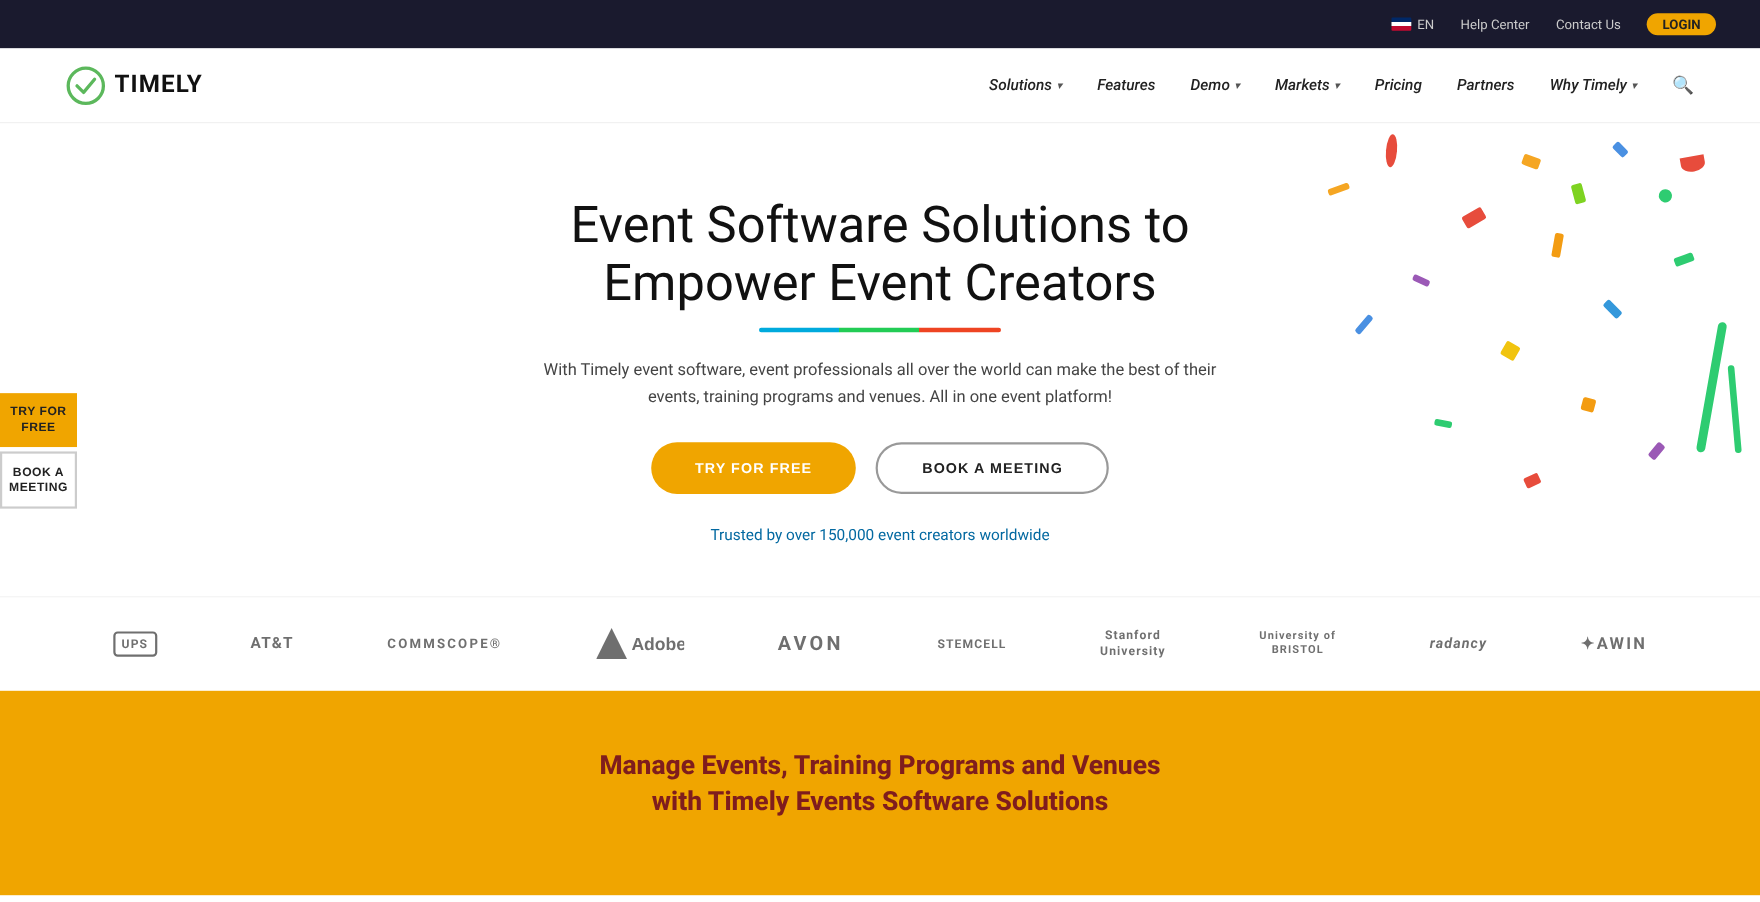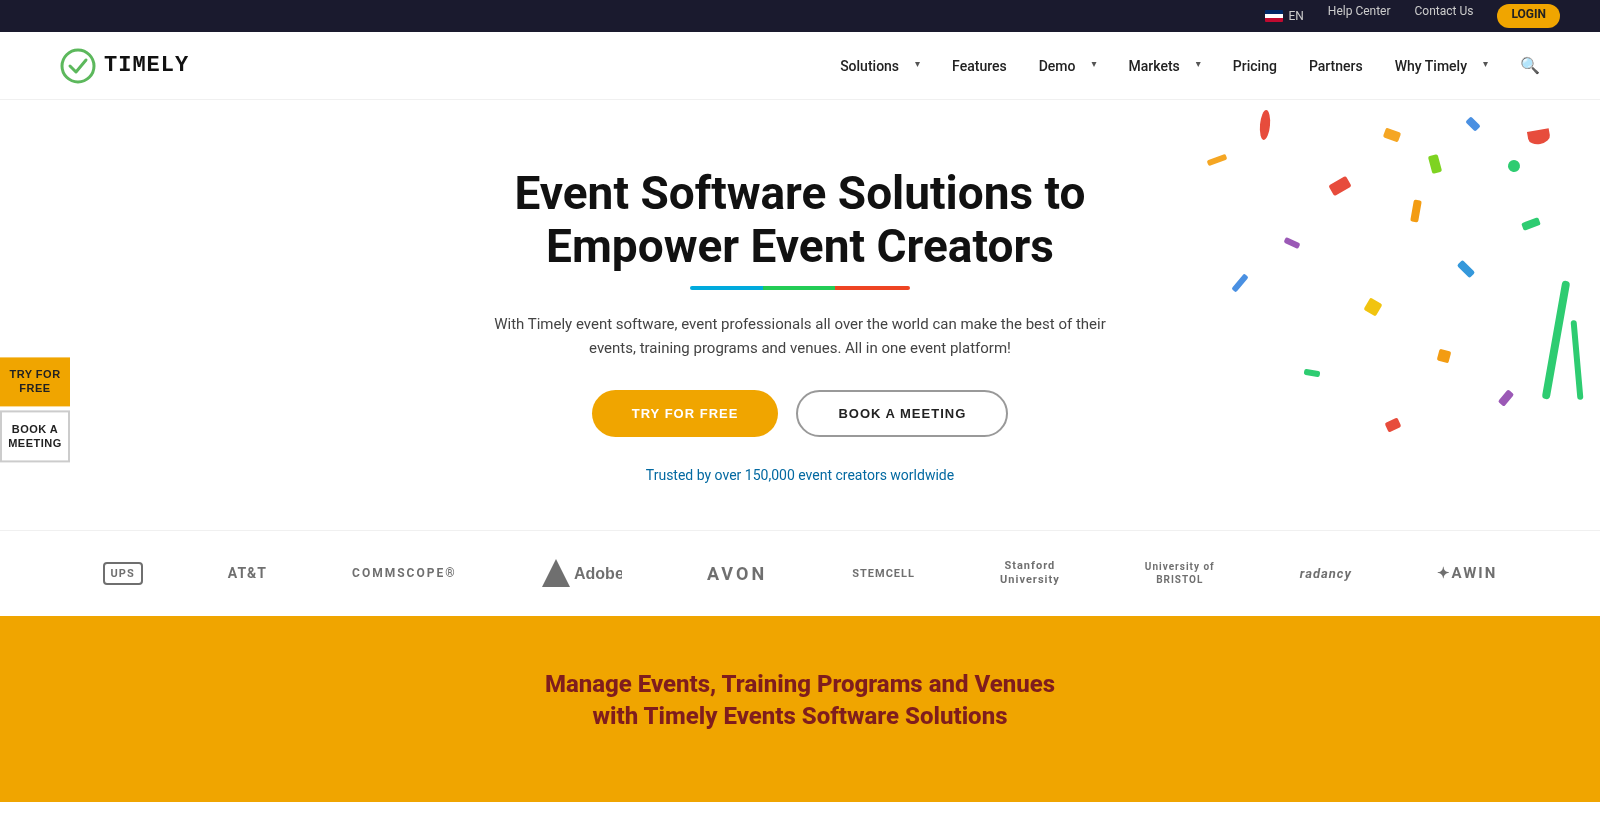--- a/index.html
+++ b/index.html
@@ -5,23 +5,24 @@
     * { margin: 0; padding: 0; box-sizing: border-box; }
     body { font-family: -apple-system, BlinkMacSystemFont, 'Segoe UI', Roboto, sans-serif; overflow-x: hidden; }
 
     
     .top-bar {
       background: #1a1a2e;
       color: #ccc;
       font-size: 12px;
       padding: 4px 40px;
       display: flex;
+      align-items: center;
       justify-content: flex-end;
       gap: 24px;
-      height: 32px;
+      height: 44px;
     }
     .top-bar-lang {
       display: flex;
       align-items: center;
       gap: 5px;
       color: #ccc;
     }
     .flag-icon {
       width: 18px;
       height: 12px;
@@ -64,35 +65,36 @@
     }
     .logo-icon {
       width: 36px;
       height: 36px;
     }
     .logo-text {
       font-size: 22px;
       font-weight: 700;
       color: #111;
       letter-spacing: 1px;
-      font-family: Liberation Mono, monospace;
     }
     .nav-links {
       display: flex;
       align-items: center;
       gap: 32px;
       list-style: none;
     }
     .nav-links li a {
       text-decoration: none;
       color: #222;
       font-size: 14px;
       font-weight: 500;
       display: flex;
-      gap: 16px;
+      align-items: center;
+      gap: 4px;
+      font-style: italic;
     }
     .chevron {
       font-size: 10px;
       color: #555;
     }
     .search-icon-nav {
       cursor: pointer;
       font-size: 16px;
       color: #333;
     }
@@ -155,21 +157,21 @@
       position: absolute;
       border-radius: 2px;
     }
     .hero-content {
       text-align: center;
       max-width: 800px;
       z-index: 2;
     }
     .hero-title {
       font-size: 46px;
-      font-weight: 700;
+      font-weight: 400;
       color: #111;
       line-height: 1.15;
       margin-bottom: 14px;
     }
     .underline-bar {
       width: 220px;
       height: 4px;
       margin: 0 auto 22px;
       background: linear-gradient(to right, #00aadd 33%, #22cc55 33% 66%, #ee4422 66%);
       border-radius: 2px;

